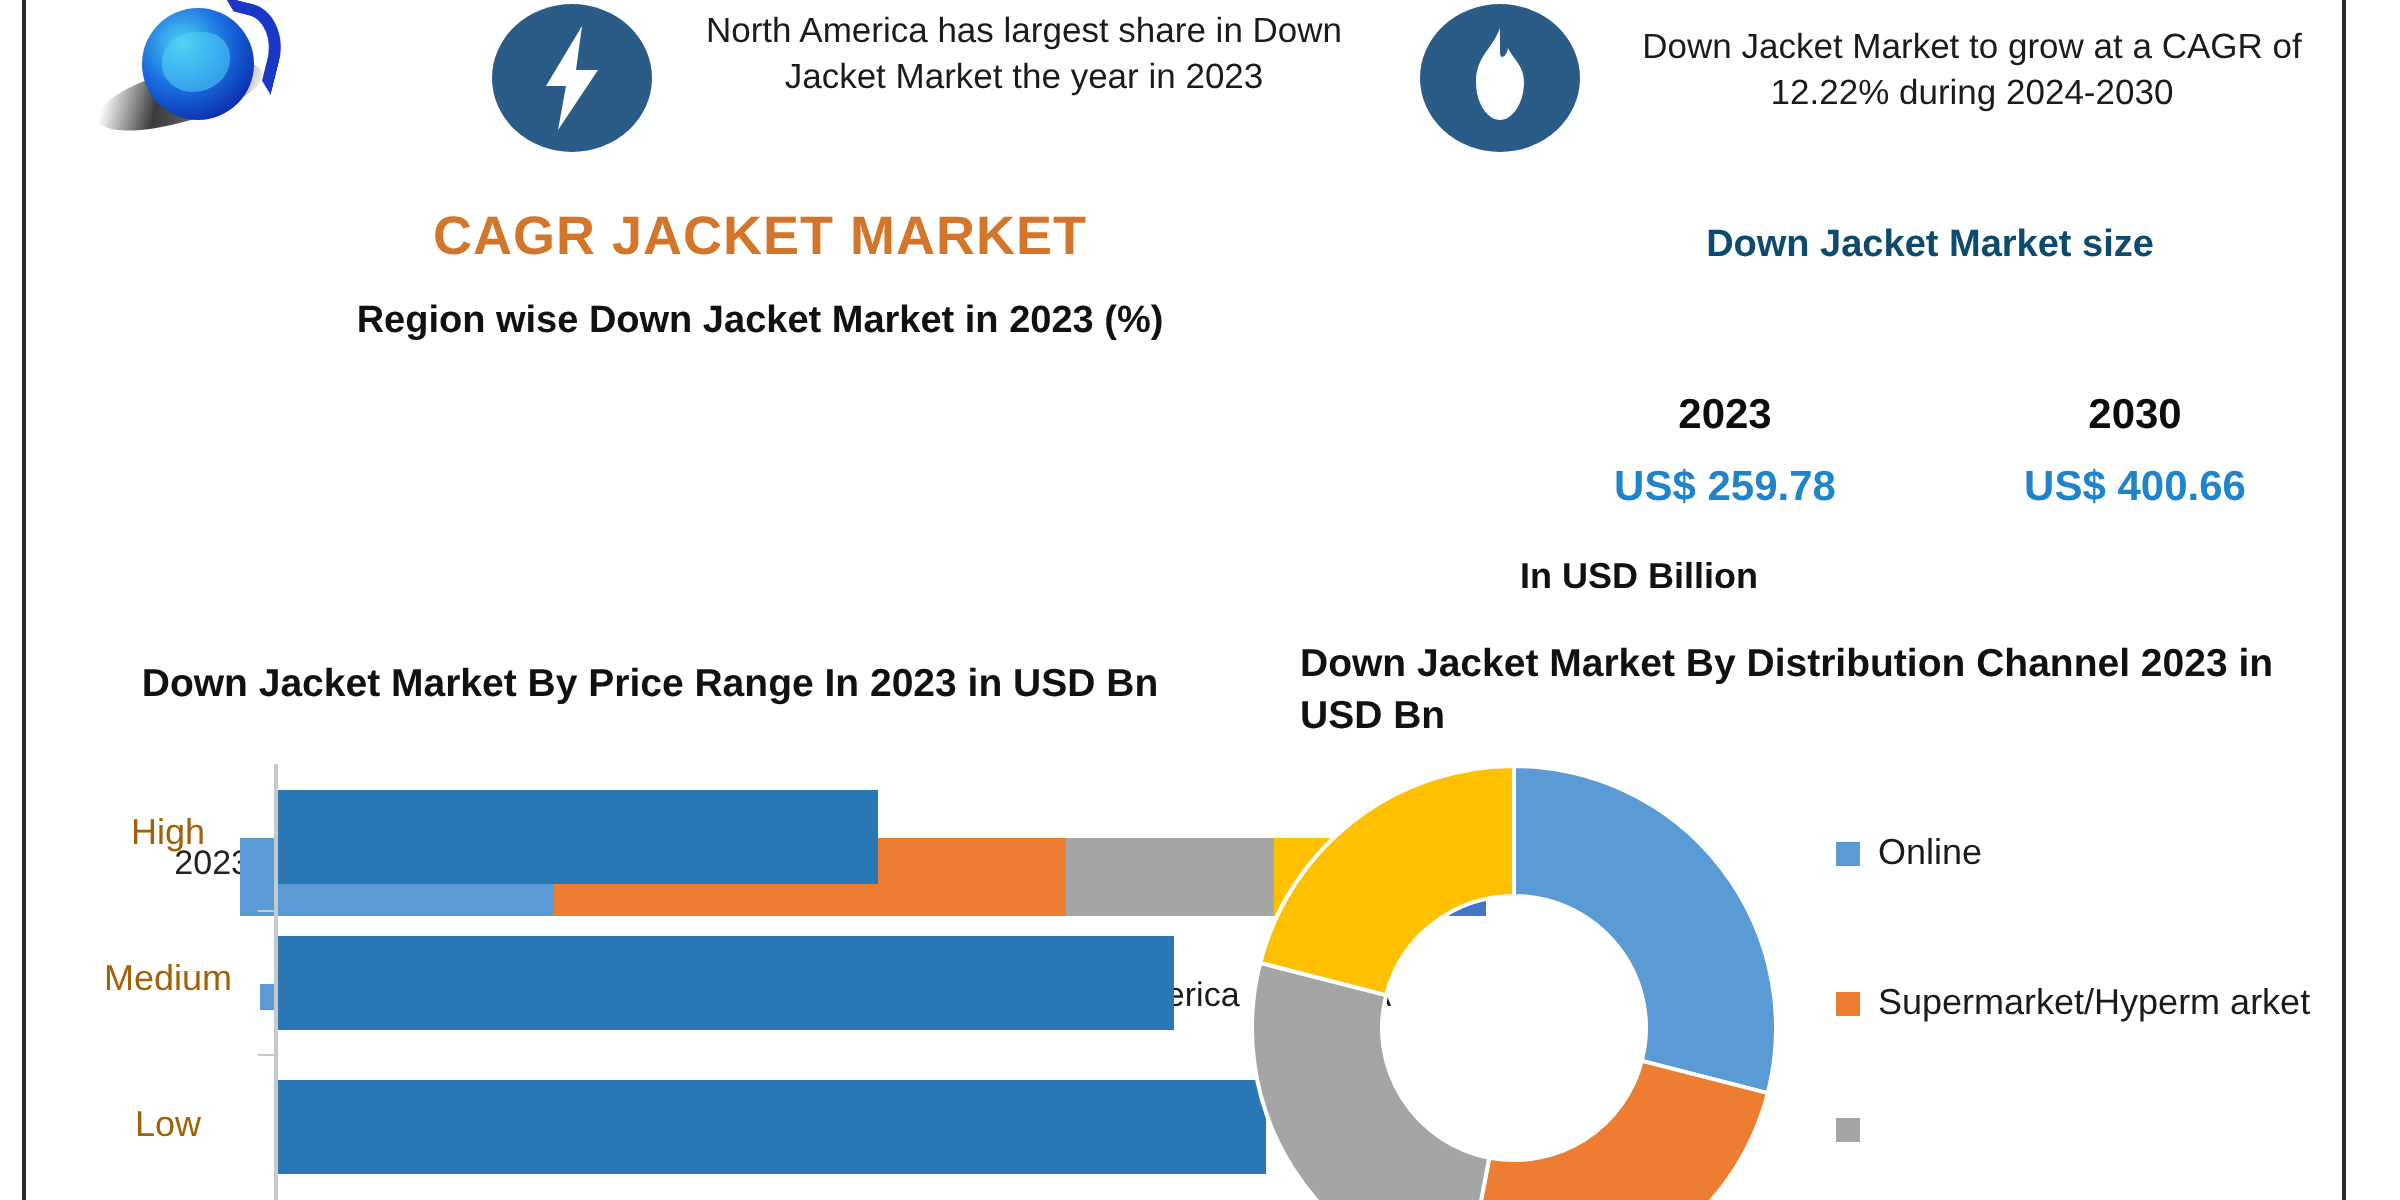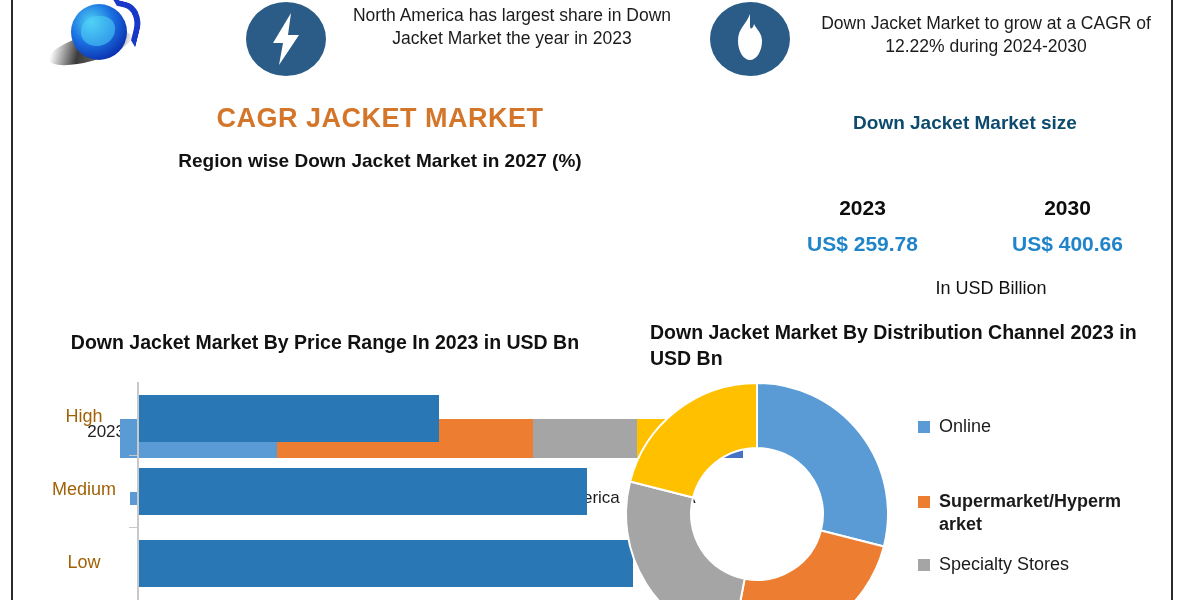--- a/index.html
+++ b/index.html
@@ -184,24 +184,23 @@
     color: #0d0d0d;
   }
   .msize-val {
     margin-top: 12px;
     font-size: 21px;
     font-weight: bold;
     color: #1f84c9;
   }
   .msize-unit {
     position: absolute;
-    left: 786px; top: 278px; width: 410px;
-    text-align: center;
+    left: 760px; top: 278px; width: 410px;
     font-size: 18px;
-    font-weight: normal;
+    font-weight: bold;
     color: #111;
   }
 
   
   .pr-title {
     position: absolute;
     left: 40px; top: 330px; width: 570px;
     text-align: center;
     font-size: 19.5px;
     font-weight: bold;
@@ -295,21 +294,21 @@
         <svg width="80" height="74" viewBox="0 0 80 74" aria-hidden="true">
           <path d="M40 12 C36 23 28 26 28 39 C28 50 34 58 40 58 C46 58 52 50 52 39 C52 31 47 28 44 22 C43 27 40 28 40 24 Z" fill="#ffffff"></path>
         </svg>
       </div>
       <div class="stat-text">Down Jacket Market to grow at a CAGR of 12.22% during 2024-2030</div>
     </div>
 
   </div>
 
   <div class="main-title">CAGR JACKET MARKET</div>
-  <div class="sub-title">Region wise Down Jacket Market in 2027 (%)</div>
+  <div class="sub-title">Region wise Down Jacket Market in 2023 (%)</div>
 
   <div class="stackwrap">
     <div class="stack-cat">2023</div>
     <div class="stack-bar" id="stack-bar" style="left: 107px; width: 623px;">
         <div class="stack-seg" style="width: 25.2%; background: rgb(91, 155, 213);"></div>
         <div class="stack-seg" style="width: 41.1%; background: rgb(237, 125, 49);"></div>
         <div class="stack-seg" style="width: 16.7%; background: rgb(165, 165, 165);"></div>
         <div class="stack-seg" style="width: 12.5%; background: rgb(255, 192, 0);"></div>
         <div class="stack-seg" style="width: 4.5%; background: rgb(68, 114, 196);"></div>
       </div>
@@ -368,23 +367,22 @@
         <path d="M 131 0 A 131 131 0 0 1 257.88439410785065 163.57837521859597 L 194.92648863448966 147.4135325528804 A 66 66 0 0 0 131 65 Z" fill="#5b9bd5" stroke="#ffffff" stroke-width="2"></path>
         <path d="M 257.88439410785065 163.57837521859597 A 131 131 0 0 1 106.4530477892701 259.6796298454582 L 118.6328332373422 195.83095854809346 A 66 66 0 0 0 194.92648863448966 147.4135325528804 Z" fill="#ed7d31" stroke="#ffffff" stroke-width="2"></path>
         <path d="M 106.4530477892701 259.6796298454582 A 131 131 0 0 1 4.115605892149304 98.4216247814041 L 67.07351136551034 114.58646744711963 A 66 66 0 0 0 118.6328332373422 195.83095854809346 Z" fill="#a5a5a5" stroke="#ffffff" stroke-width="2"></path>
         <path d="M 4.115605892149304 98.4216247814041 A 131 131 0 0 1 130.99999999999997 0 L 131 65 A 66 66 0 0 0 67.07351136551034 114.58646744711963 Z" fill="#ffc000" stroke="#ffffff" stroke-width="2"></path>
       </svg></div>
   <div class="dn-legend" id="dn-legend">
       <div class="dn-leg-item" style="top: 0px;">
         <span class="dn-swatch" style="background: rgb(91, 155, 213);"></span>
         <span>Online</span>
       </div>
-      <div class="dn-leg-item" style="top: 75px; font-weight: bold;">
+      <div class="dn-leg-item" style="top: 75px;">
         <span class="dn-swatch" style="background: rgb(237, 125, 49);"></span>
         <span>Supermarket/Hyperm arket</span>
       </div>
       <div class="dn-leg-item" style="top: 138px;">
         <span class="dn-swatch" style="background: rgb(165, 165, 165);"></span>
-        <span>Specialty Stores</span>
       </div>
     </div>
 
 </div>
 
 </body></html>

